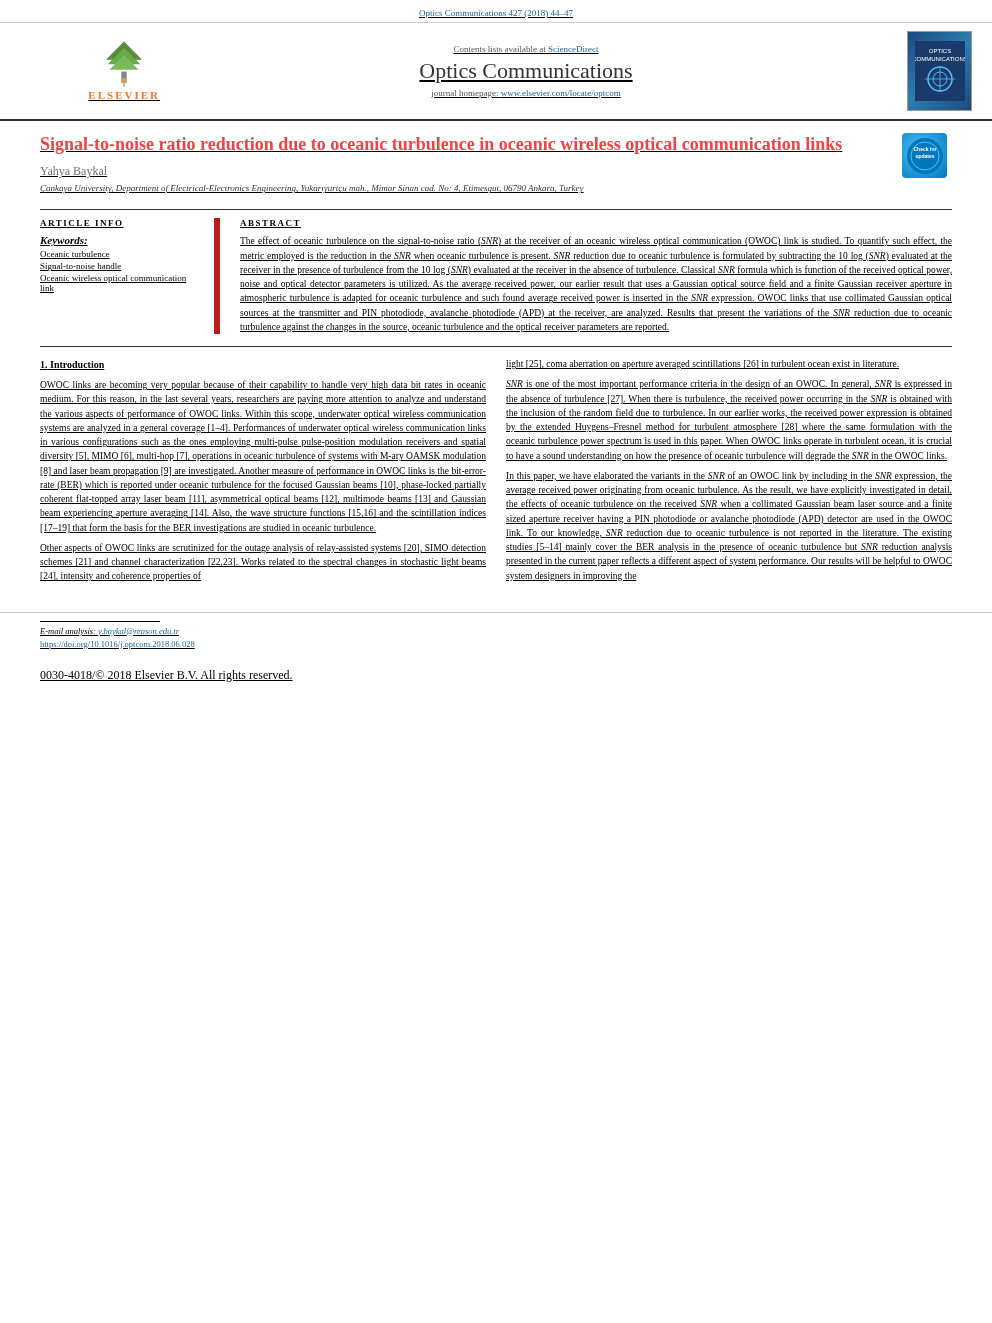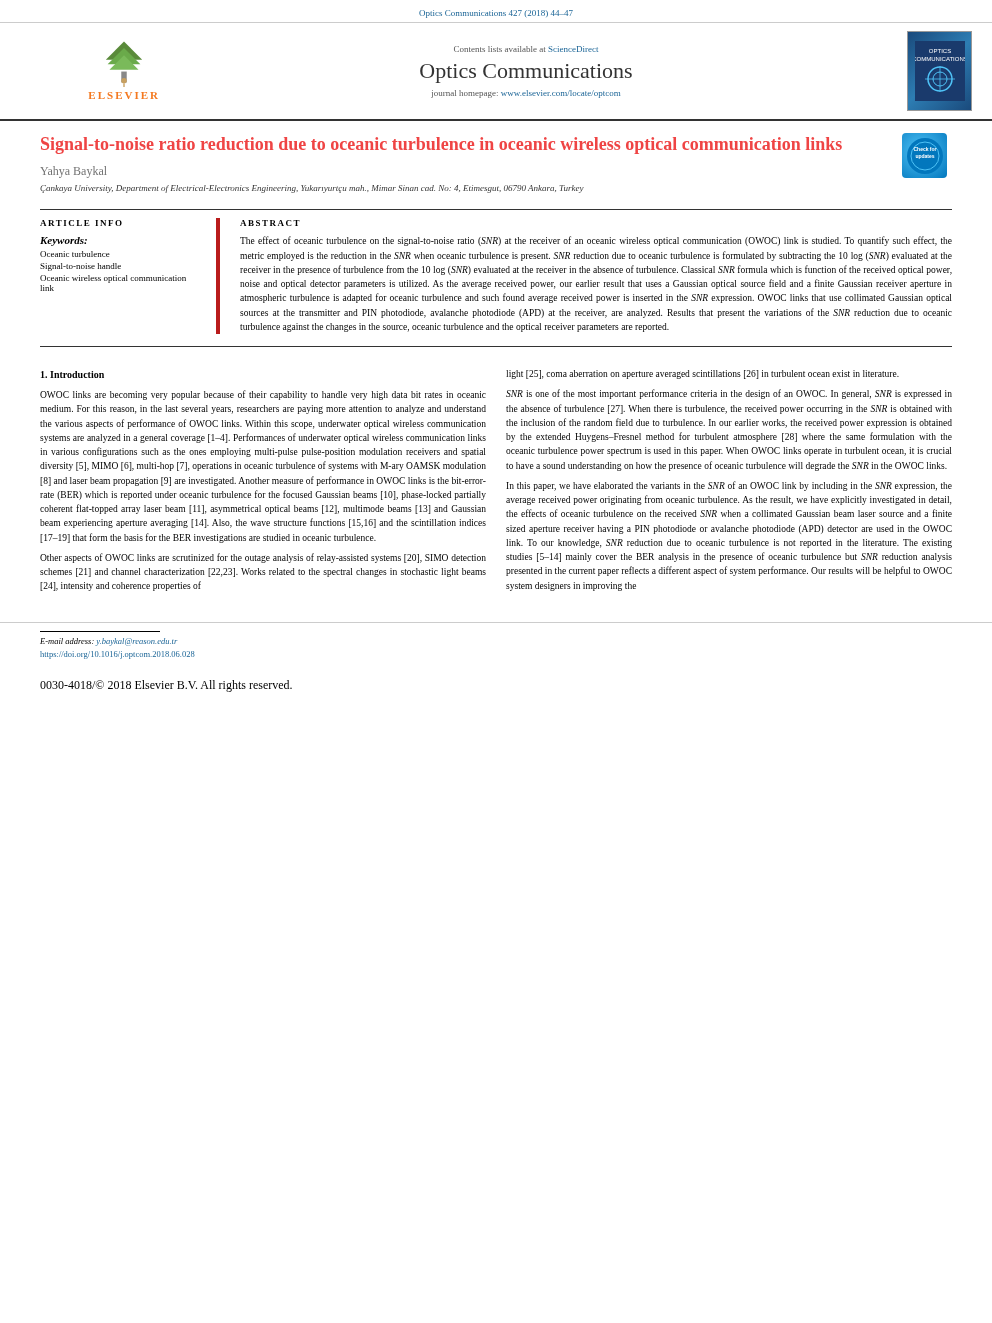--- a/index.html
+++ b/index.html
@@ -10,20 +10,21 @@
       color: #000;
       width: 992px;
       min-height: 1323px;
     }
     .page {
       width: 992px;
       min-height: 1323px;
       background: #fff;
       padding: 0;
       position: relative;
+      text-decoration: underline;
     }
     
     .top-bar {
       text-align: center;
       padding: 8px 0 4px 0;
       font-size: 9px;
       color: #1a6496;
       border-bottom: 1px solid #ccc;
     }
     
@@ -161,21 +162,21 @@
     .article-info-abstract {
       display: flex;
       flex-direction: row;
       gap: 20px;
       margin-bottom: 12px;
       border-top: 1px solid #333;
       padding-top: 8px;
     }
     .article-info {
       width: 180px;
-      border-right: 4px solid #b91c1c;
+      border-right: 6px solid #b91c1c;
       padding-right: 14px;
     }
     .section-heading {
       font-size: 9px;
       font-weight: bold;
       letter-spacing: 1.5px;
       text-transform: uppercase;
       color: #000;
       margin-bottom: 6px;
     }
@@ -202,21 +203,21 @@
     }
     .abstract-text em {
       font-style: italic;
     }
     
     .body-columns {
       display: flex;
       flex-direction: row;
       gap: 20px;
       border-top: 1px solid #333;
-      padding-top: 20px;
+      padding-top: 10px;
     }
     .body-col {
       flex: 1;
       font-size: 9.5px;
       line-height: 1.5;
       color: #000;
       text-align: justify;
     }
     .section-title {
       font-size: 10px;
@@ -397,20 +398,20 @@
           In this paper, we have elaborated the variants in the <em>SNR</em> of an OWOC link by including in the <em>SNR</em> expression, the average received power originating from oceanic turbulence. As the result, we have explicitly investigated in detail, the effects of oceanic turbulence on the received <em>SNR</em> when a collimated Gaussian beam laser source and a finite sized aperture receiver having a PIN photodiode or avalanche photodiode (APD) detector are used in the OWOC link. To our knowledge, <em>SNR</em> reduction due to oceanic turbulence is not reported in the literature. The existing studies [5–14] mainly cover the BER analysis in the presence of oceanic turbulence but <em>SNR</em> reduction analysis presented in the current paper reflects a different aspect of system performance. Our results will be helpful to OWOC system designers in improving the
         </div>
       </div>
     </div>
 
   </div>
 
   <div class="footer">
     <div class="footer-line"></div>
     <div class="email-label">
-      <span>E-mail address:</span>
+      <span>E-mail analysis:</span>
       <a class="email-link">y.baykal@reason.edu.tr</a>
     </div>
     <a class="doi-link">https://doi.org/10.1016/j.optcom.2018.06.028</a>
     <div class="copyright-text">0030-4018/© 2018 Elsevier B.V. All rights reserved.</div>
   </div>
 
 </div>
 
 </body></html>

